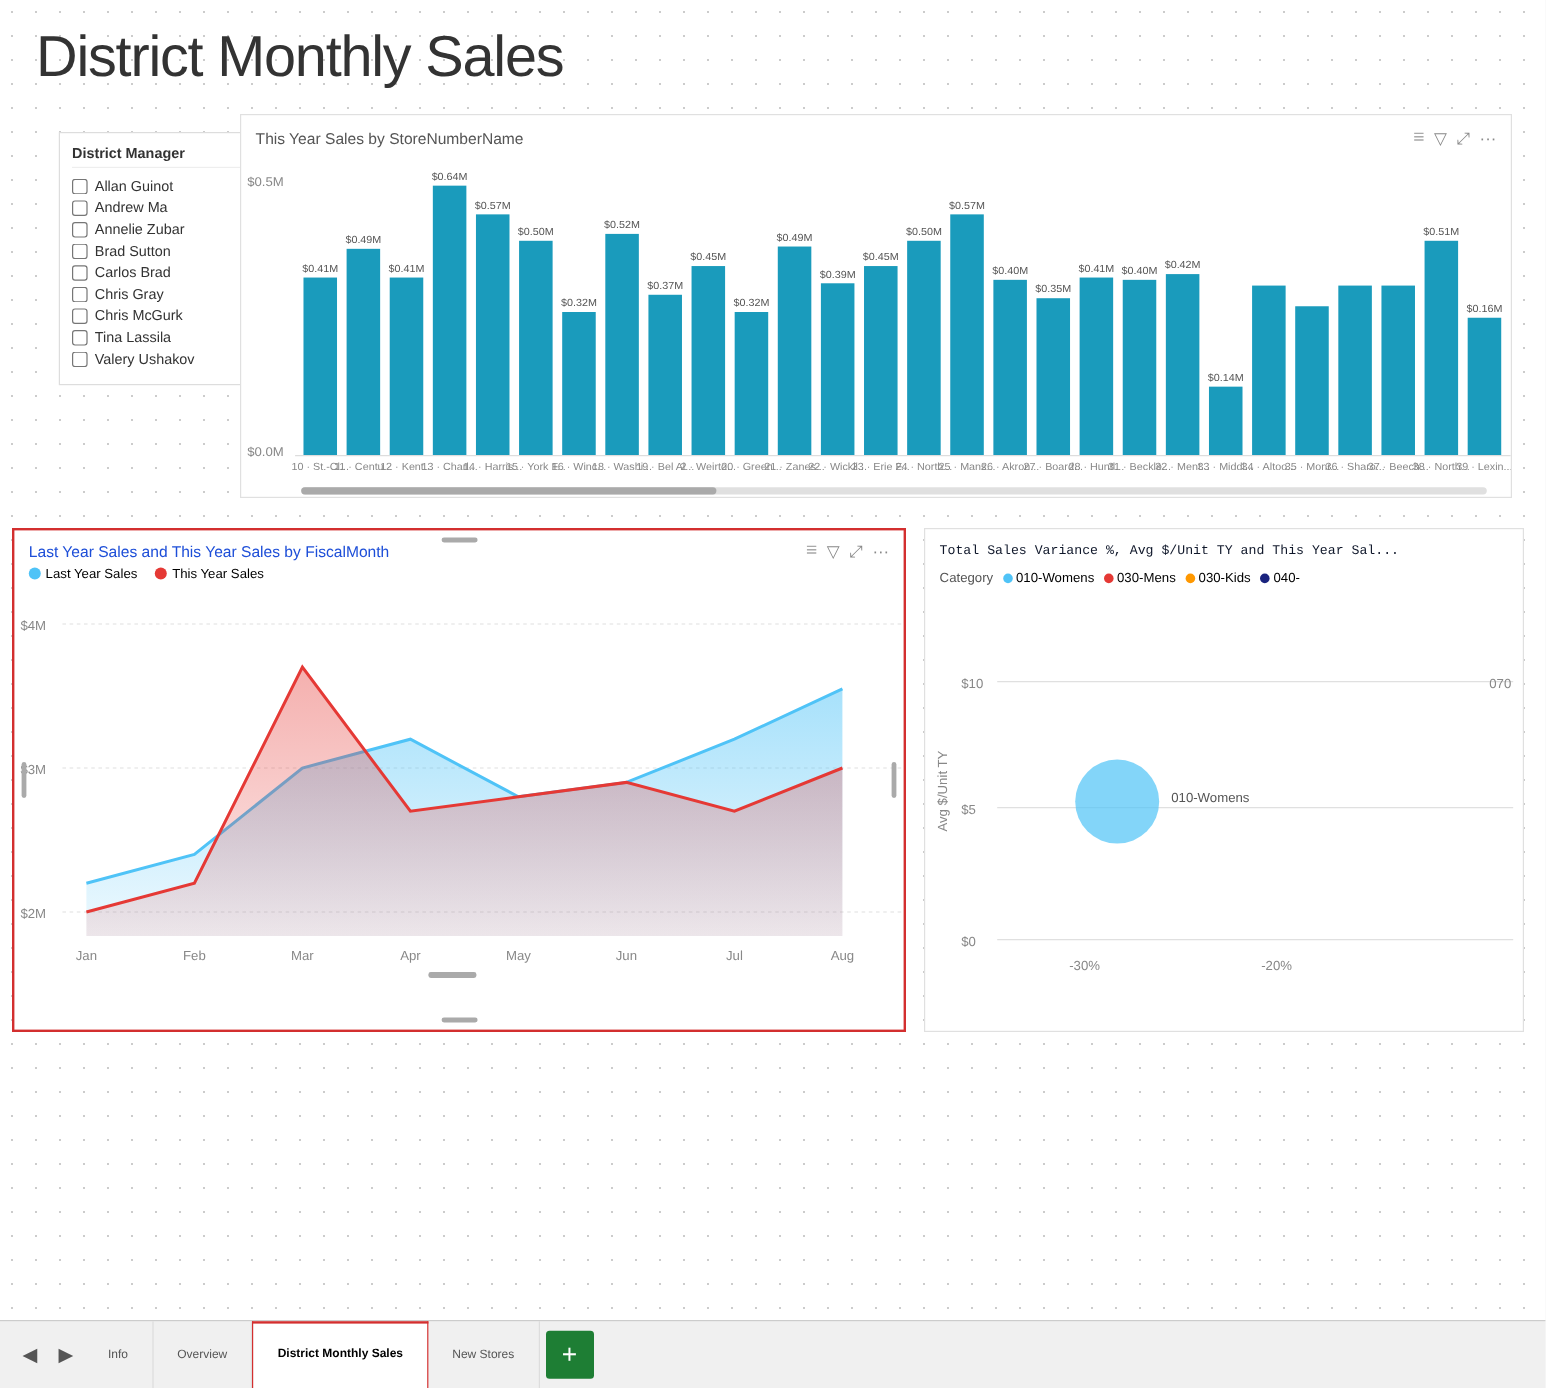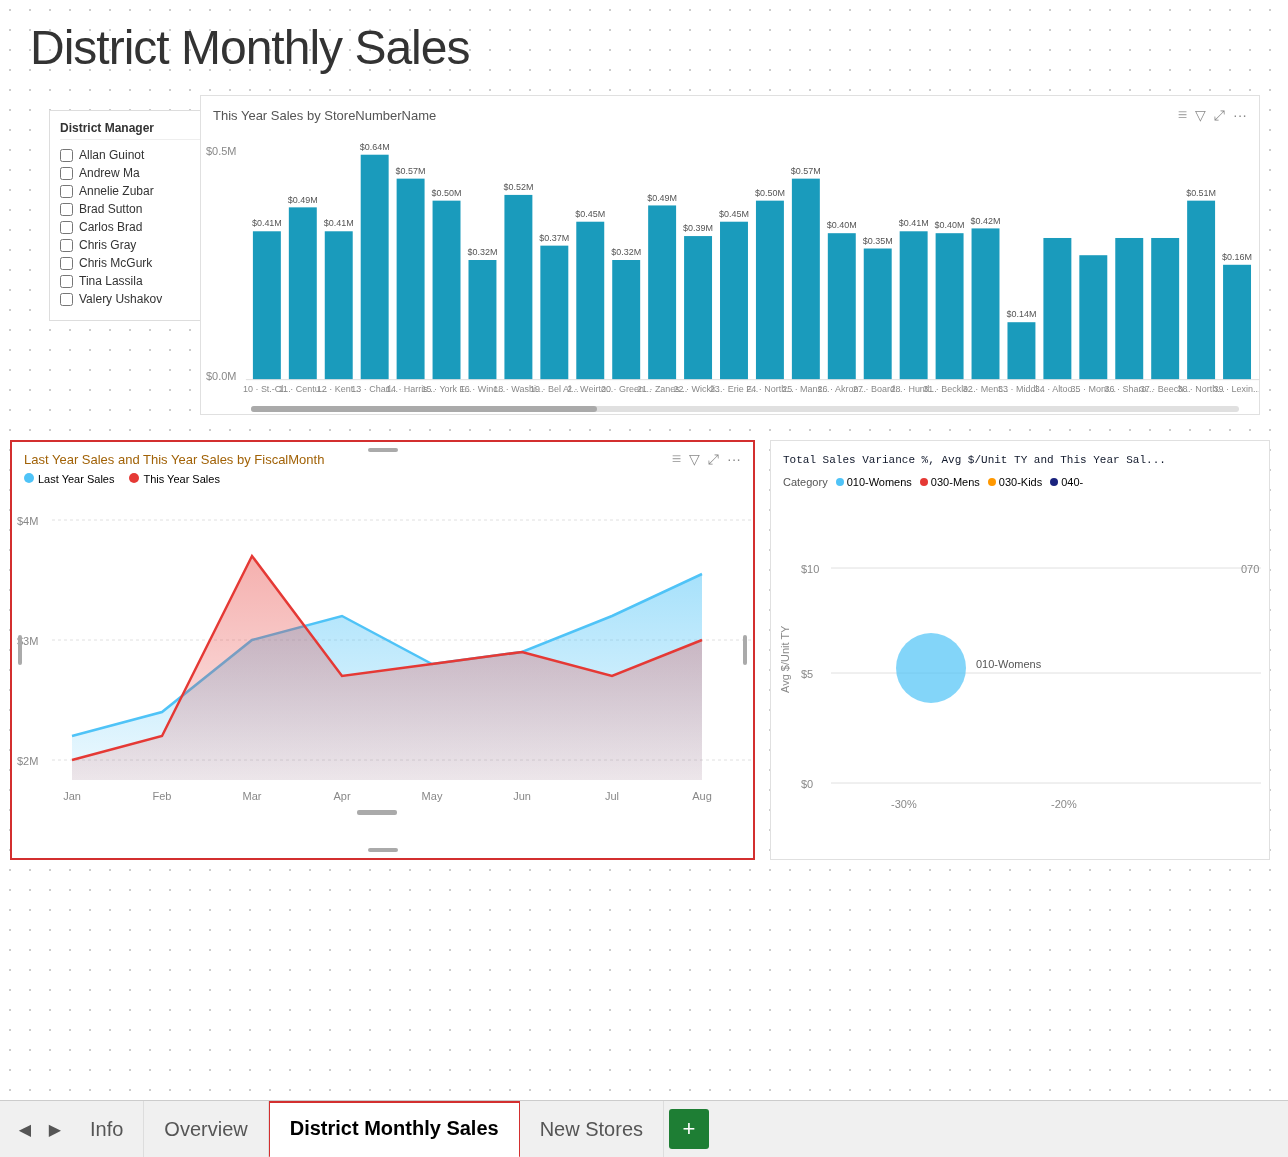--- a/index.html
+++ b/index.html
@@ -148,21 +148,21 @@
       cursor: pointer;
       color: #555;
       font-size: 16px;
     }
 
     .tab {
       height: 57px;
       padding: 0 20px;
       display: flex;
       align-items: center;
-      font-size: 20px;
+      font-size: 10px;
       color: #555;
       cursor: pointer;
       border-right: 1px solid #ddd;
       white-space: nowrap;
     }
 
     .tab.active {
       font-weight: 700;
       color: #000;
       border-top: 2px solid #d32f2f;
@@ -197,21 +197,21 @@
     
     .line-chart-header {
       padding: 8px 12px 0;
       display: flex;
       justify-content: space-between;
       align-items: center;
     }
 
     .line-chart-title {
       font-size: 13px;
-      color: #a16207;
+      color: #1d4ed8;
     }
 
     .legend {
       display: flex;
       gap: 15px;
       padding: 5px 12px;
       font-size: 11px;
     }
 
     .legend-item {

